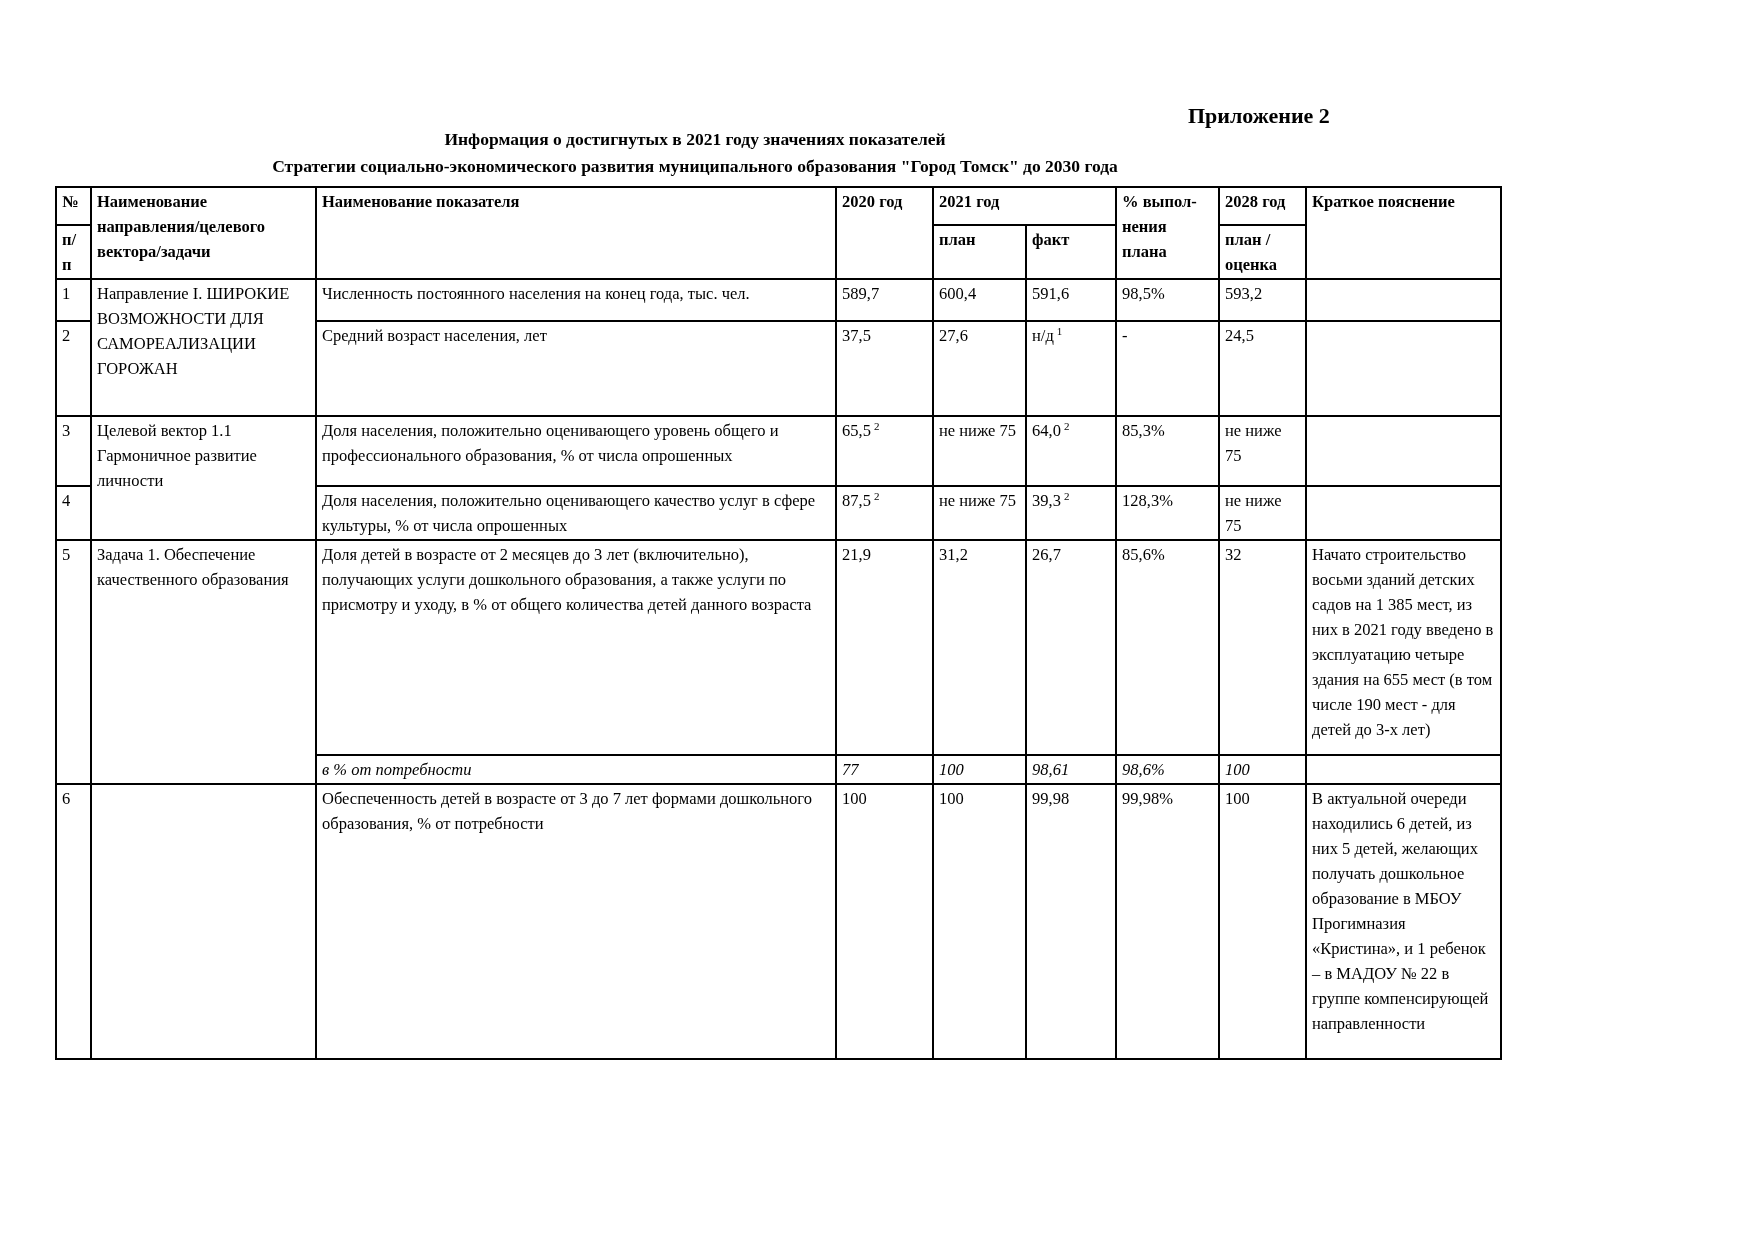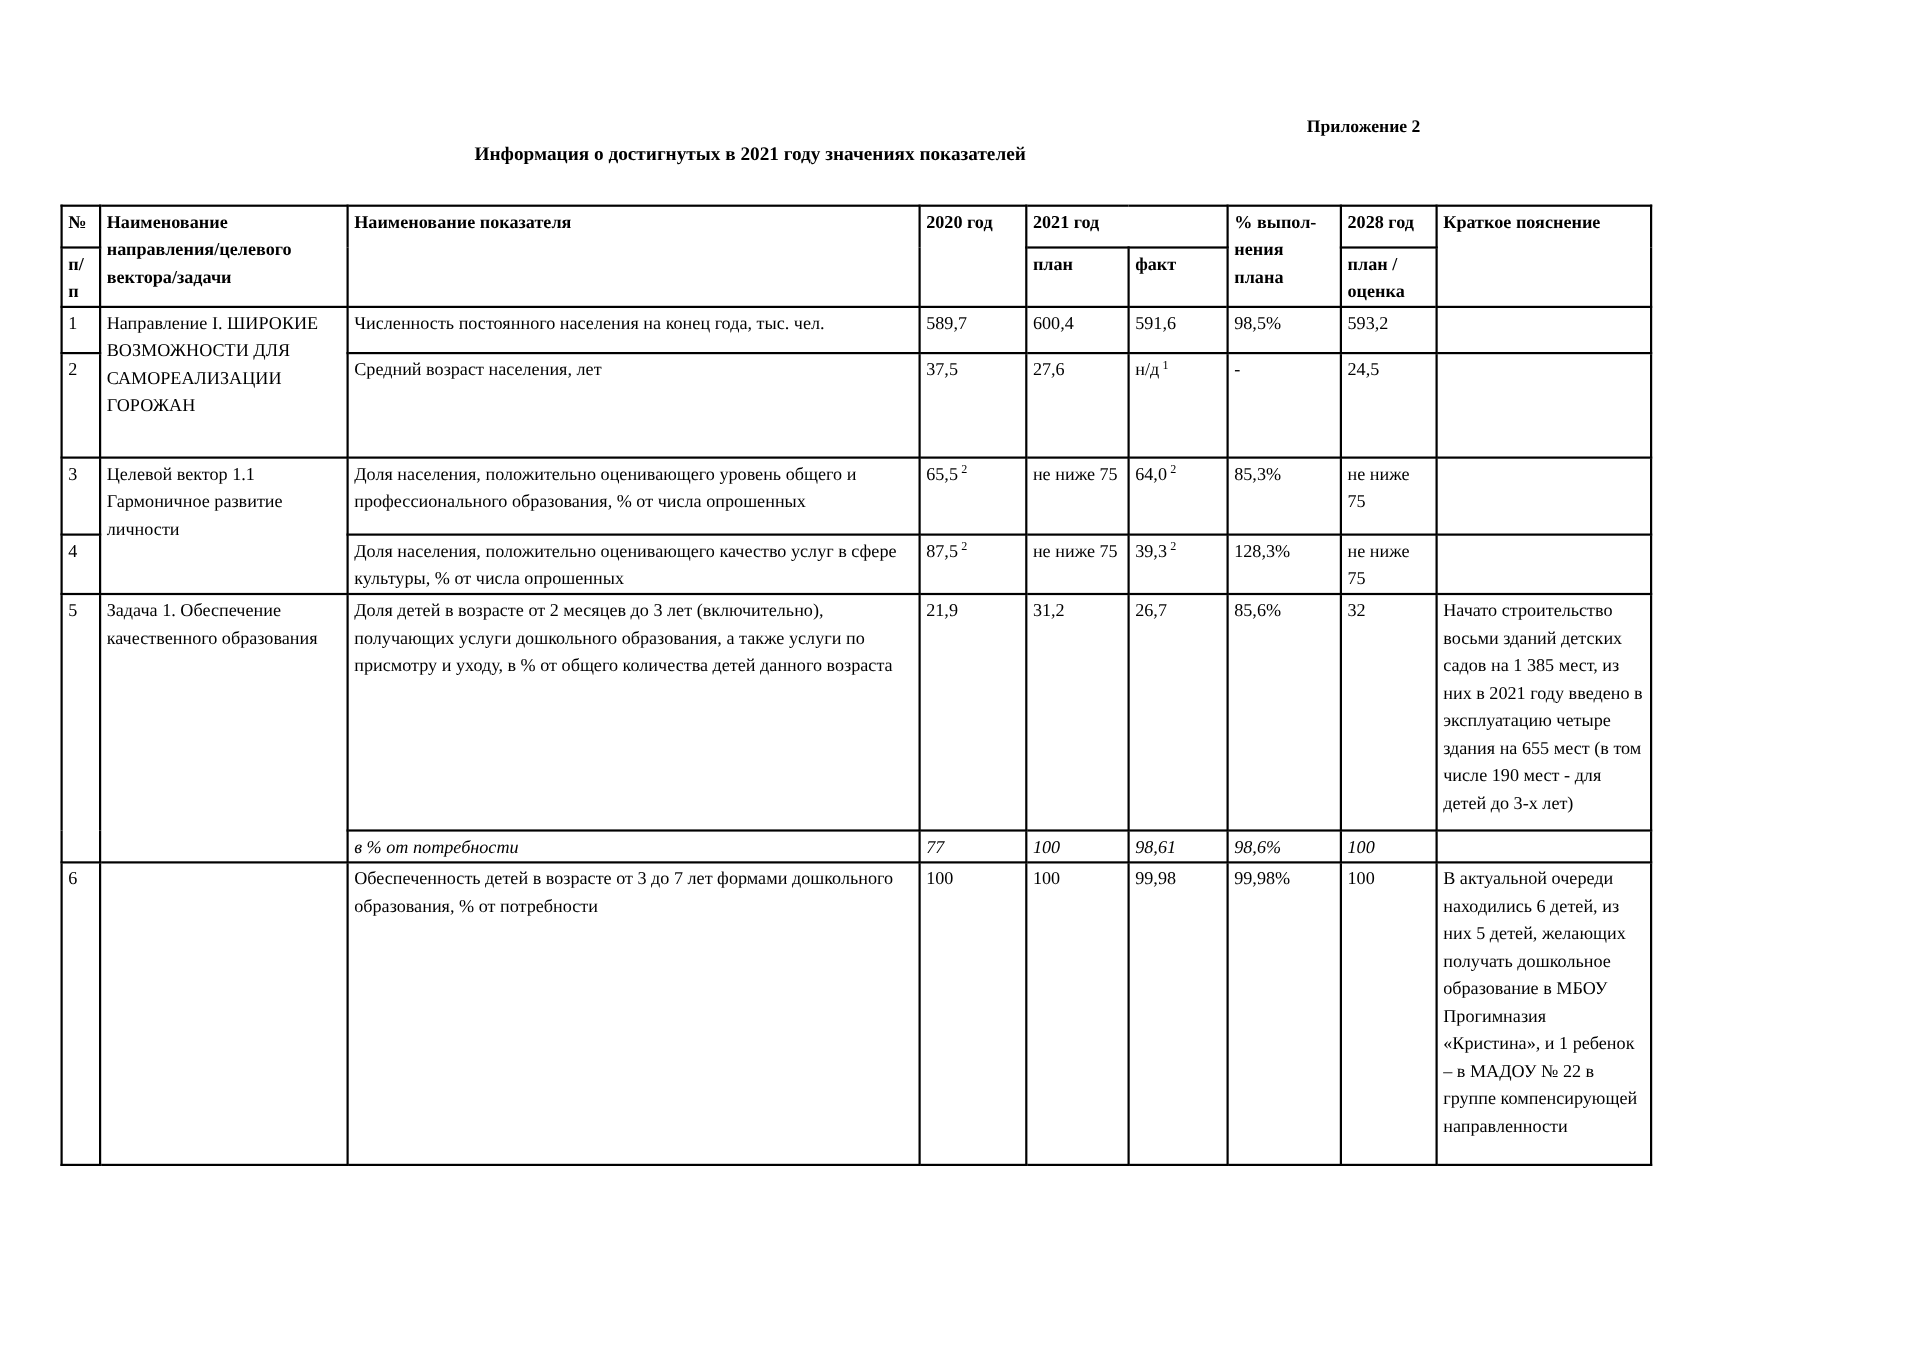--- a/index.html
+++ b/index.html
@@ -5,24 +5,24 @@
   html, body { margin:0; padding:0; background:#ffffff; }
   .page {
     position:relative;
     width:1754px; height:1240px;
     background:#ffffff;
     color:#000;
     font-family:"Liberation Serif", serif;
   }
   .annex {
     position:absolute; top:104px; left:1188px;
-    font-weight:bold; font-size:16px; line-height:24px;
+    font-weight:bold; font-size:22px; line-height:24px;
   }
   .titles {
-    position:absolute; top:126px; left:47px; width:1270px;
+    position:absolute; top:126px; left:60px; width:1270px;
     text-align:center; font-weight:bold; font-size:17.5px; line-height:27px;
   }
   table.tbl {
     position:absolute; top:186px; left:55px;
     width:1445px; border-collapse:collapse; table-layout:fixed;
   }
   table.tbl td {
     border:2px solid #000;
     padding:1px 5px;
     font-size:16.5px; line-height:25px;
@@ -51,20 +51,21 @@
 </style>
 </head>
 <body>
 
 <div class="page">
 
   <div class="annex">Приложение 2</div>
 
   <div class="titles">
     <div>Информация о достигнутых в 2021 году значениях показателей</div>
+    <div>Стратегии социально-экономического развития муниципального образования "Город Томск" до 2030 года</div>
   </div>
 
   <table class="tbl">
     <colgroup>
       <col style="width:35px">
         <col style="width:225px">
         <col style="width:520px">
       <col style="width:97px">
         <col style="width:93px">
         <col style="width:90px">

